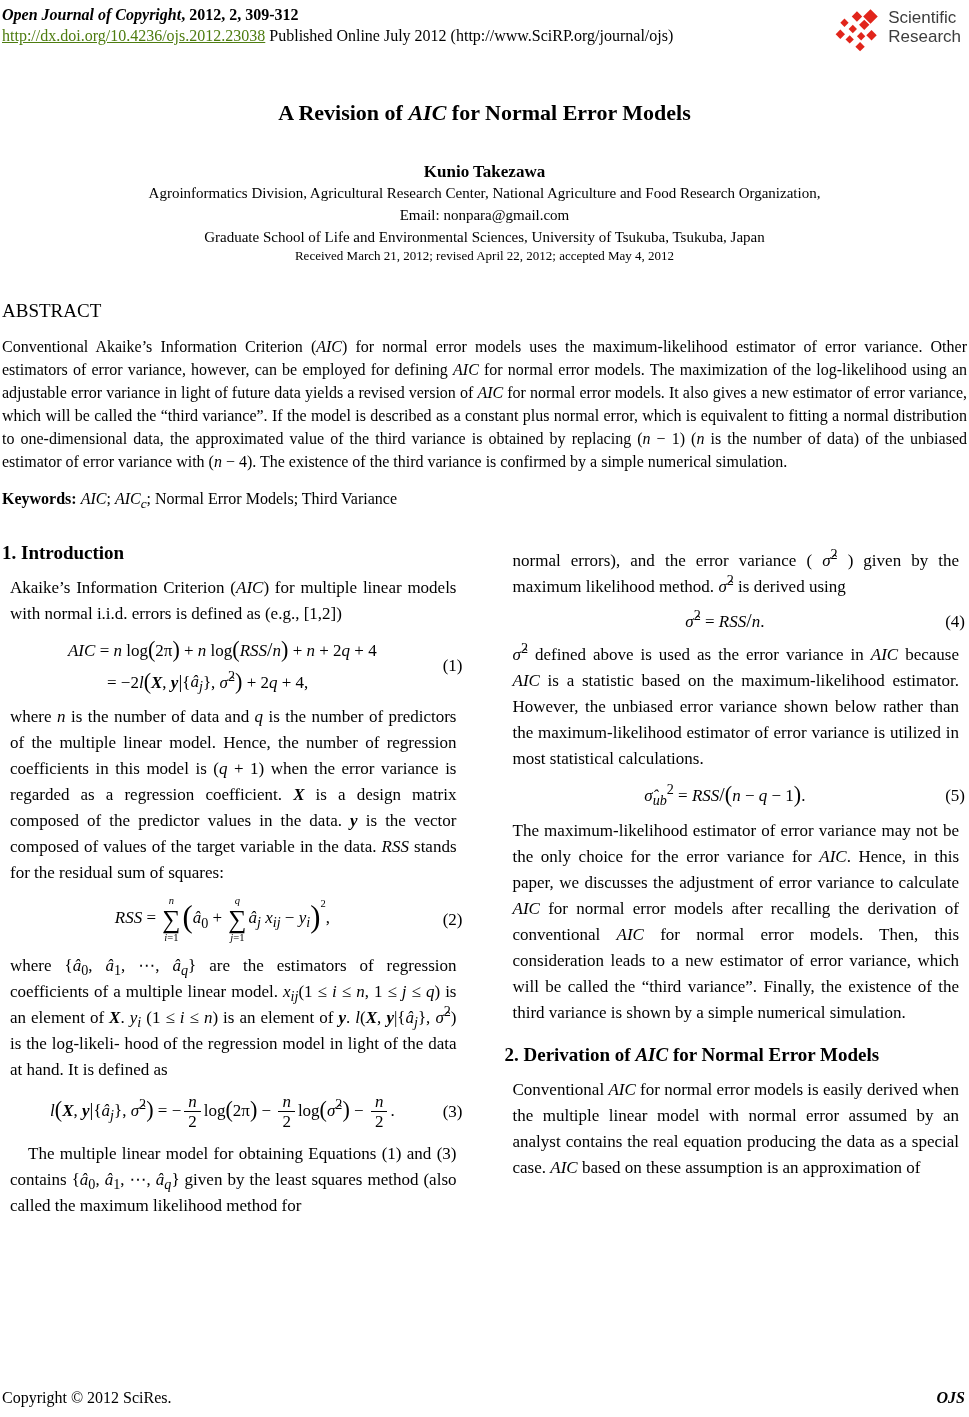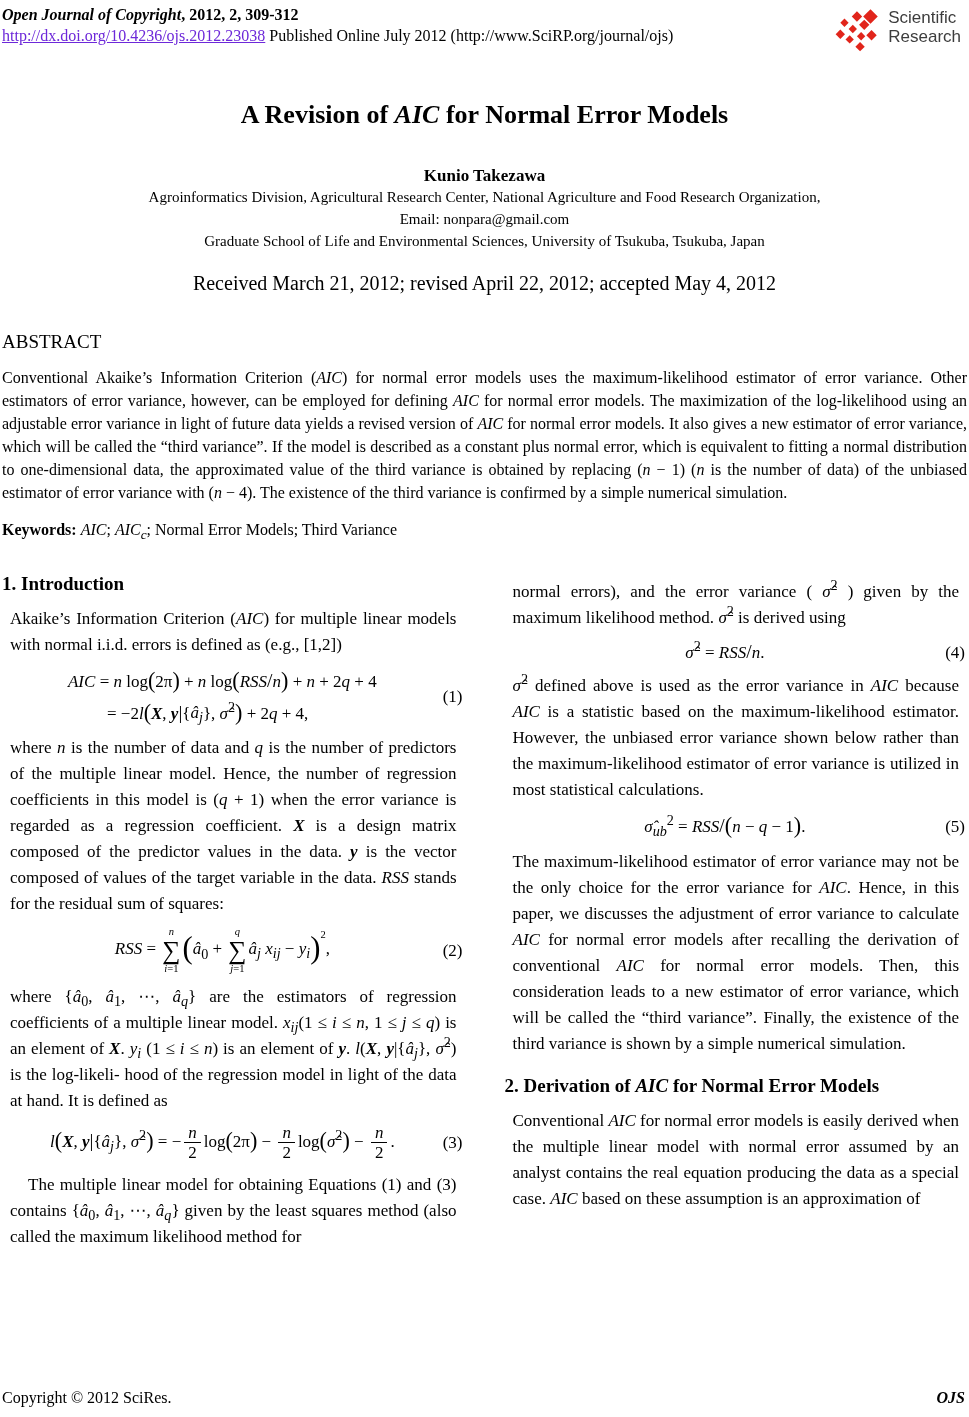--- a/index.html
+++ b/index.html
@@ -11,31 +11,31 @@
     font-family:"Liberation Serif","DejaVu Serif",serif;
     color:#000;
     box-sizing:border-box;
     padding:4px 2px 0 2px;
   }
   
   .header{display:flex;justify-content:space-between;align-items:flex-start;}
   .header-left{font-size:16px;line-height:21px;}
   .journal-line{font-weight:bold;}
   .journal-line i{font-style:italic;}
-  .doi-link{color:#6d28d9;text-decoration:underline;cursor:pointer;}
+  .doi-link{color:#4d7c0f;text-decoration:underline;cursor:pointer;}
   .logo{display:flex;align-items:flex-start;margin-right:6px;}
   .logo svg{width:52px;height:50px;display:block;}
   .logo-text{font-family:"Liberation Sans","DejaVu Sans",sans-serif;
     font-size:17px;line-height:19px;color:#3d3d3d;margin-left:4px;margin-top:4px;}
   
-  .title{margin:46px 0 0 0;text-align:center;font-size:26px;font-weight:bold;}
+  .title{margin:46px 0 0 0;text-align:center;font-size:22px;font-weight:bold;}
   .author{margin-top:36px;text-align:center;font-size:17px;font-weight:bold;}
   .affil{text-align:center;font-size:15px;line-height:22px;}
   .affil-block{margin-top:6px;}
-  .received{margin-top:20px;text-align:center;font-size:20px;}
+  .received{text-align:center;font-size:13px;}
   
   .abs-h{margin:36px 0 0 0;font-size:19px;font-weight:normal;}
   .abs-body{margin:13px 0 0 0;font-size:16px;line-height:23px;text-align:justify;}
   .keywords{margin:17px 0 0 0;font-size:16px;}
   
   .columns{display:flex;gap:40px;margin-top:32px;}
   .col{width:463px;font-size:17px;line-height:26px;text-align:justify;}
   .col h3{font-size:19px;line-height:25px;margin:0 0 10px 0;font-weight:bold;text-align:left;}
   .col h3.second{margin-top:16px;}
   .hang{padding-left:25px;text-indent:-25px;}

